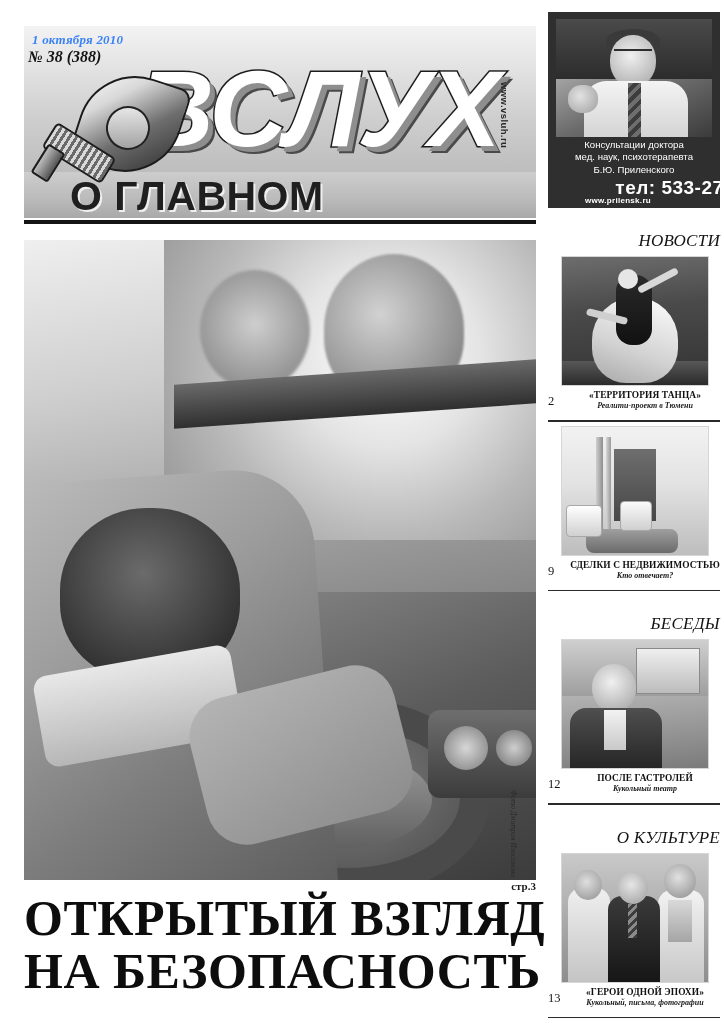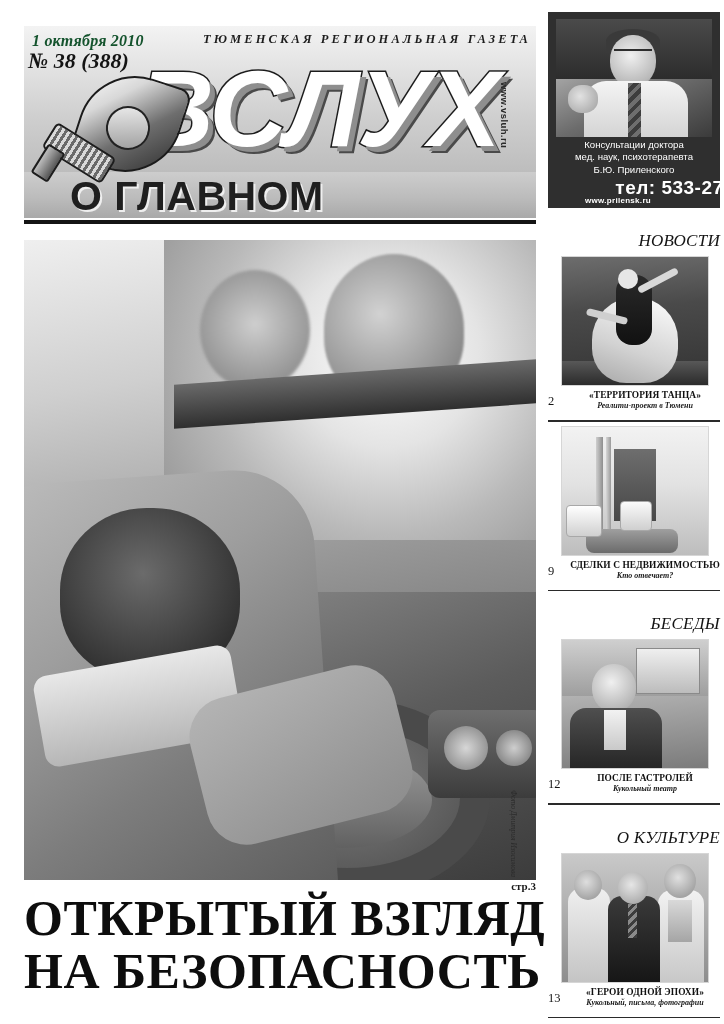--- a/index.html
+++ b/index.html
@@ -7,23 +7,23 @@
   .page{position:relative;width:724px;height:1024px;background:#ffffff;}
 
   
   .masthead{position:absolute;left:24px;top:26px;width:512px;height:196px;}
   .mast-grad{position:absolute;left:0;top:0;width:512px;height:146px;
     background:linear-gradient(180deg,#f3f3f3 0%,#e2e2e2 30%,#cfcfcf 62%,#bdbdbd 100%);}
   .mast-band{position:absolute;left:0;top:146px;width:512px;height:46px;
     background:linear-gradient(180deg,#cdcdcd 0%,#bcbcbc 55%,#a9a9a9 100%);}
   .mast-rule{position:absolute;left:0;top:194px;width:512px;height:4px;background:#141414;}
   .mast-date{position:absolute;left:8px;top:6px;width:140px;font-family:"Liberation Serif",serif;
-    font-style:italic;font-weight:bold;font-size:16px;color:#14532d;letter-spacing:.2px;}
+    font-style:italic;font-weight:bold;font-size:13px;color:#3b82f6;letter-spacing:.2px;}
   .mast-issue{position:absolute;left:4px;top:22px;width:150px;font-family:"Liberation Serif",serif;
-    font-style:italic;font-weight:bold;font-size:22px;color:#141414;}
+    font-style:italic;font-weight:bold;font-size:16px;color:#141414;}
   .mast-tagline{position:absolute;left:178px;top:6px;width:330px;text-align:center;
     font-family:"Liberation Serif",serif;font-style:italic;font-weight:bold;font-size:12.5px;
     letter-spacing:3.1px;color:#1d1d1d;}
   .mast-title{position:absolute;left:112px;top:24px;width:400px;height:122px;
     font-family:"Liberation Sans",sans-serif;font-weight:bold;font-style:italic;font-size:108px;
     letter-spacing:-2px;line-height:118px;color:#ffffff;
     -webkit-text-stroke:3px #1b1b1b;paint-order:stroke fill;
     text-shadow:5px 5px 0 #8e8e8e, 7px 7px 0 #4a4a4a;white-space:nowrap;}
   .mast-sub{position:absolute;left:46px;top:148px;width:466px;height:44px;
     font-family:"Liberation Sans",sans-serif;font-weight:bold;font-size:41px;letter-spacing:.5px;
@@ -204,21 +204,20 @@
 
 <div class="page">
 
   <div class="masthead">
     <div class="mast-grad"></div>
     <div class="mast-band"></div>
     <div class="mast-rule"></div>
 
     <div class="mast-date">1 октября 2010</div>
     <div class="mast-issue">№ 38 (388)</div>
-    <div class="mast-tagline">ТЮМЕНСКАЯ РЕГИОНАЛЬНАЯ ГАЗЕТА</div>
     <div class="mast-title">ВСЛУХ</div>
     <div class="mast-sub">О ГЛАВНОМ</div>
     <div class="mast-url">www.vsluh.ru</div>
 
     <div class="megaphone">
       <div class="mg-cone"></div>
       <div class="mg-inner"></div>
       <div class="mg-handle"></div>
       <div class="mg-cap"></div>
     </div>

